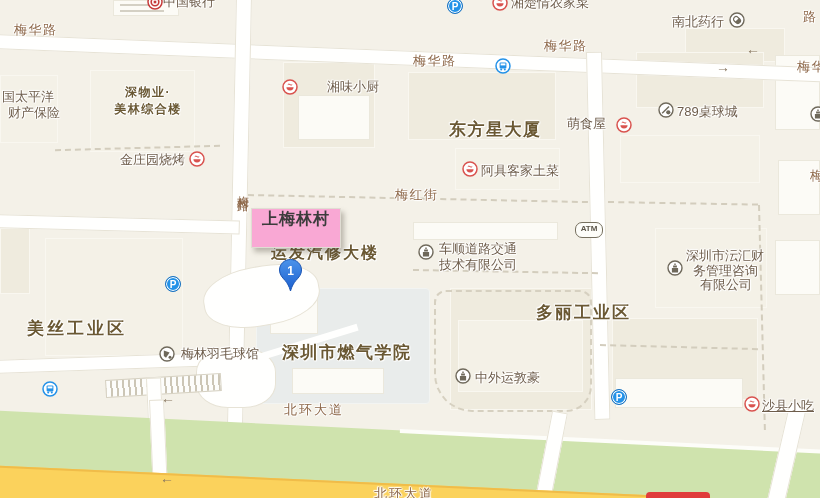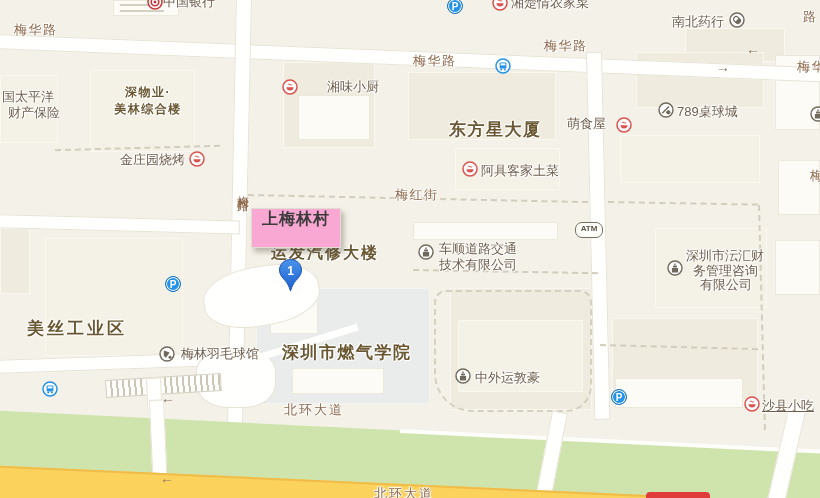--- a/index.html
+++ b/index.html
@@ -157,20 +157,21 @@
 
   <div class="plabel halo" style="left:2px;top:88px;">国太平洋</div>
   <div class="plabel halo" style="left:8px;top:104px;">财产保险</div>
   <div class="alabel halo" style="left:96px;top:84px;font-size:12px;text-align:center;width:104px;">
     <div>深物业·</div>
     <div>美林综合楼</div>
   </div>
   <div class="alabel halo" style="left:449px;top:118px;">东方星大厦</div>
   <div class="alabel halo" style="left:271px;top:243px;font-size:16px;letter-spacing:2px;">运发汽修大楼</div>
   <div class="alabel halo" style="left:27px;top:317px;letter-spacing:3px;">美丝工业区</div>
+  <div class="alabel halo" style="left:536px;top:301px;letter-spacing:2px;">多丽工业区</div>
   <div class="alabel halo" style="left:282px;top:341px;">深圳市燃气学院</div>
 
   <div class="namebox">
     <span>上梅林村</span>
   </div>
 
   <svg class="icsvg" style="left:147px;top:-6px;">
       <use href="#ic-bank"></use>
     </svg>
   <div class="plabel halo" style="left:163px;top:-7px;">中国银行</div>

